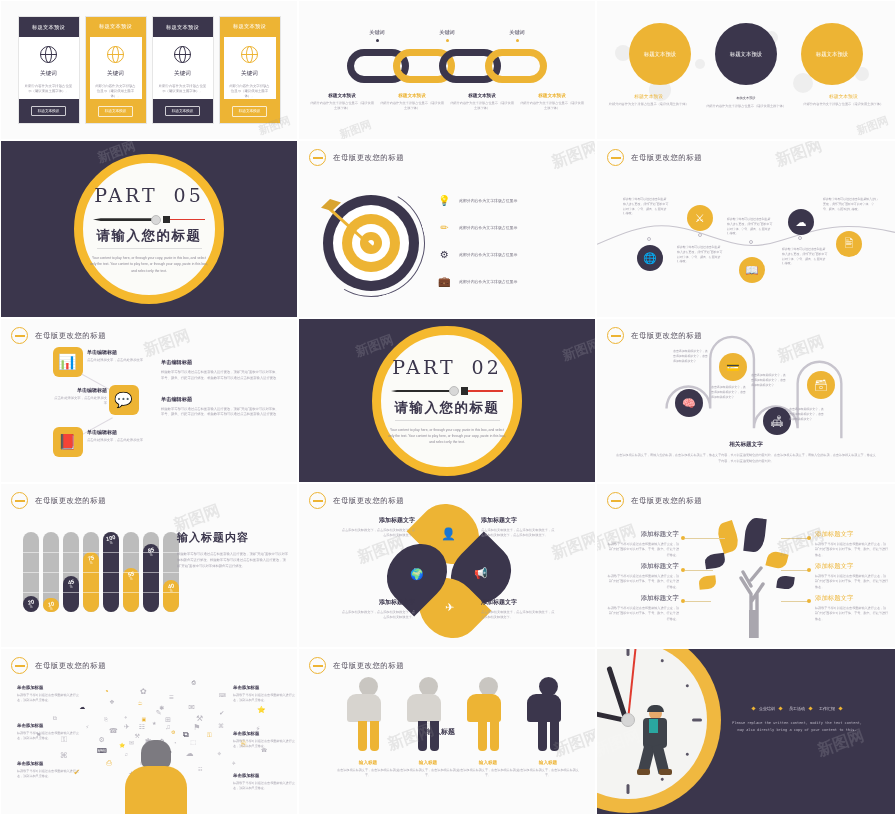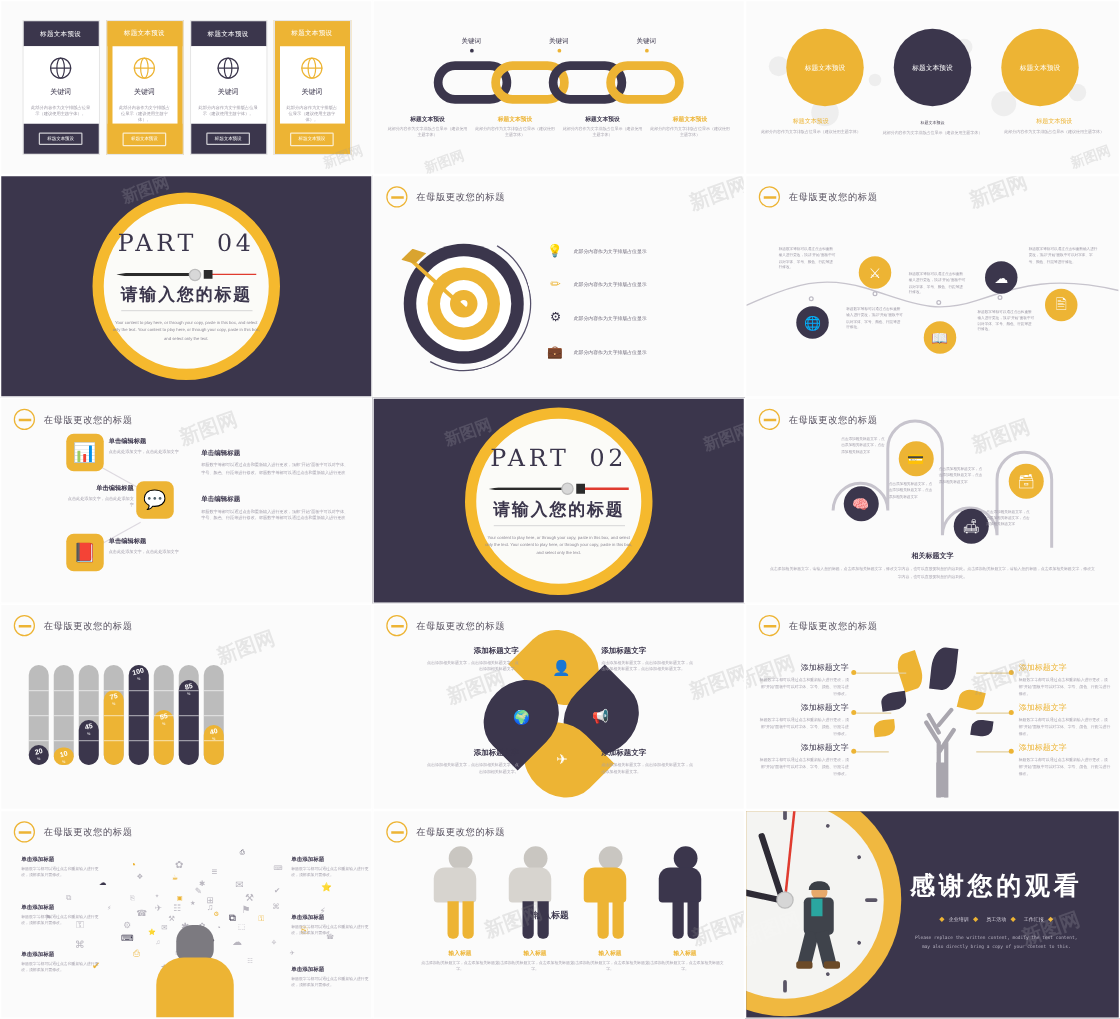--- a/index.html
+++ b/index.html
@@ -334,21 +334,21 @@
       </div>
     </div>
     <div class="wm sm" style="right:6px;bottom:6px;">新图网</div>
   </div>
 
   <div class="slide dark">
     <div class="partslide">
       <div class="ringouter">
         <div style="display:flex;align-items:baseline;gap:16px;">
           <span class="parttitle">PART</span>
-          <span class="parttitle">04</span>
+          <span class="parttitle">05</span>
         </div>
         <div class="needle">
           <div class="barL"></div>
             <div class="barR"></div>
             <div class="blk"></div>
             <div class="hub"></div>
         </div>
         <div class="cntitle">请输入您的标题</div>
         <div class="engtxt">Your content to play here, or through your copy, paste in this box, and select only the text. Your content to play here, or through your copy, paste in this box, and select only the text.</div>
       </div>
@@ -577,20 +577,24 @@
           <div class="pilltrack"></div>
           <div class="pillfill y" style="height: 32px;">
             <div class="pillval">40</div>
             <div class="pillpct">%</div>
           </div>
           <div class="gl" style="top: 20px;"></div>
           <div class="gl" style="top: 40px;"></div>
           <div class="gl" style="top: 60px;"></div>
         </div>
       </div>
+    <div class="s8right">
+      <h3>输入标题内容</h3>
+      <p>标题数字等都可以通过点击和重新输入进行更改，顶部“开始”面板中可以对字体和颜色等进行修改。标题数字等都可以通过点击和重新输入进行更改，顶部“开始”面板中可以对字体和颜色等进行修改。</p>
+    </div>
     <div class="wm" style="left:172px;top:24px;">新图网</div>
   </div>
 
   <div class="slide white">
     <div class="hdr">
       <span class="ring"></span>
       <span class="htxt">在母版更改您的标题</span>
     </div>
     <div style="position:absolute;left:118px;top:22px;width:64px;height:56px;background:#edb434;border-radius:50% 50% 50% 0;transform:rotate(45deg);display:flex;align-items:center;justify-content:center;">
       <span style="transform:rotate(-45deg);color:#fff;font-size:12px;">👤</span>
@@ -856,21 +860,20 @@
       <div style="position:absolute;left:14px;top:0;width:13px;height:13px;border-radius:50%;background:#e6a96b;"></div>
       <div style="position:absolute;left:12px;top:-2px;width:17px;height:7px;border-radius:8px 8px 0 0;background:#3b3f46;"></div>
       <div style="position:absolute;left:8px;top:11px;width:24px;height:30px;background:#3f434b;border-radius:4px;"></div>
       <div style="position:absolute;left:14px;top:12px;width:9px;height:14px;background:#2aa6a0;"></div>
       <div style="position:absolute;left:6px;top:38px;width:11px;height:28px;background:#3f434b;transform:rotate(14deg);"></div>
       <div style="position:absolute;left:20px;top:38px;width:11px;height:28px;background:#3f434b;transform:rotate(-14deg);"></div>
       <div style="position:absolute;left:2px;top:62px;width:13px;height:6px;background:#6b4a28;border-radius:2px;"></div>
       <div style="position:absolute;left:24px;top:62px;width:13px;height:6px;background:#6b4a28;border-radius:2px;"></div>
     </div>
     <div class="thanks">
-      <h1>感谢您的观看</h1>
       <div class="tagrow">
         <span class="tag">
             <i class="sq"></i>
             <span>企业培训</span>
             <i class="sq"></i>
           </span>
         <span class="tag">
             <span>员工活动</span>
             <i class="sq"></i>
           </span>

